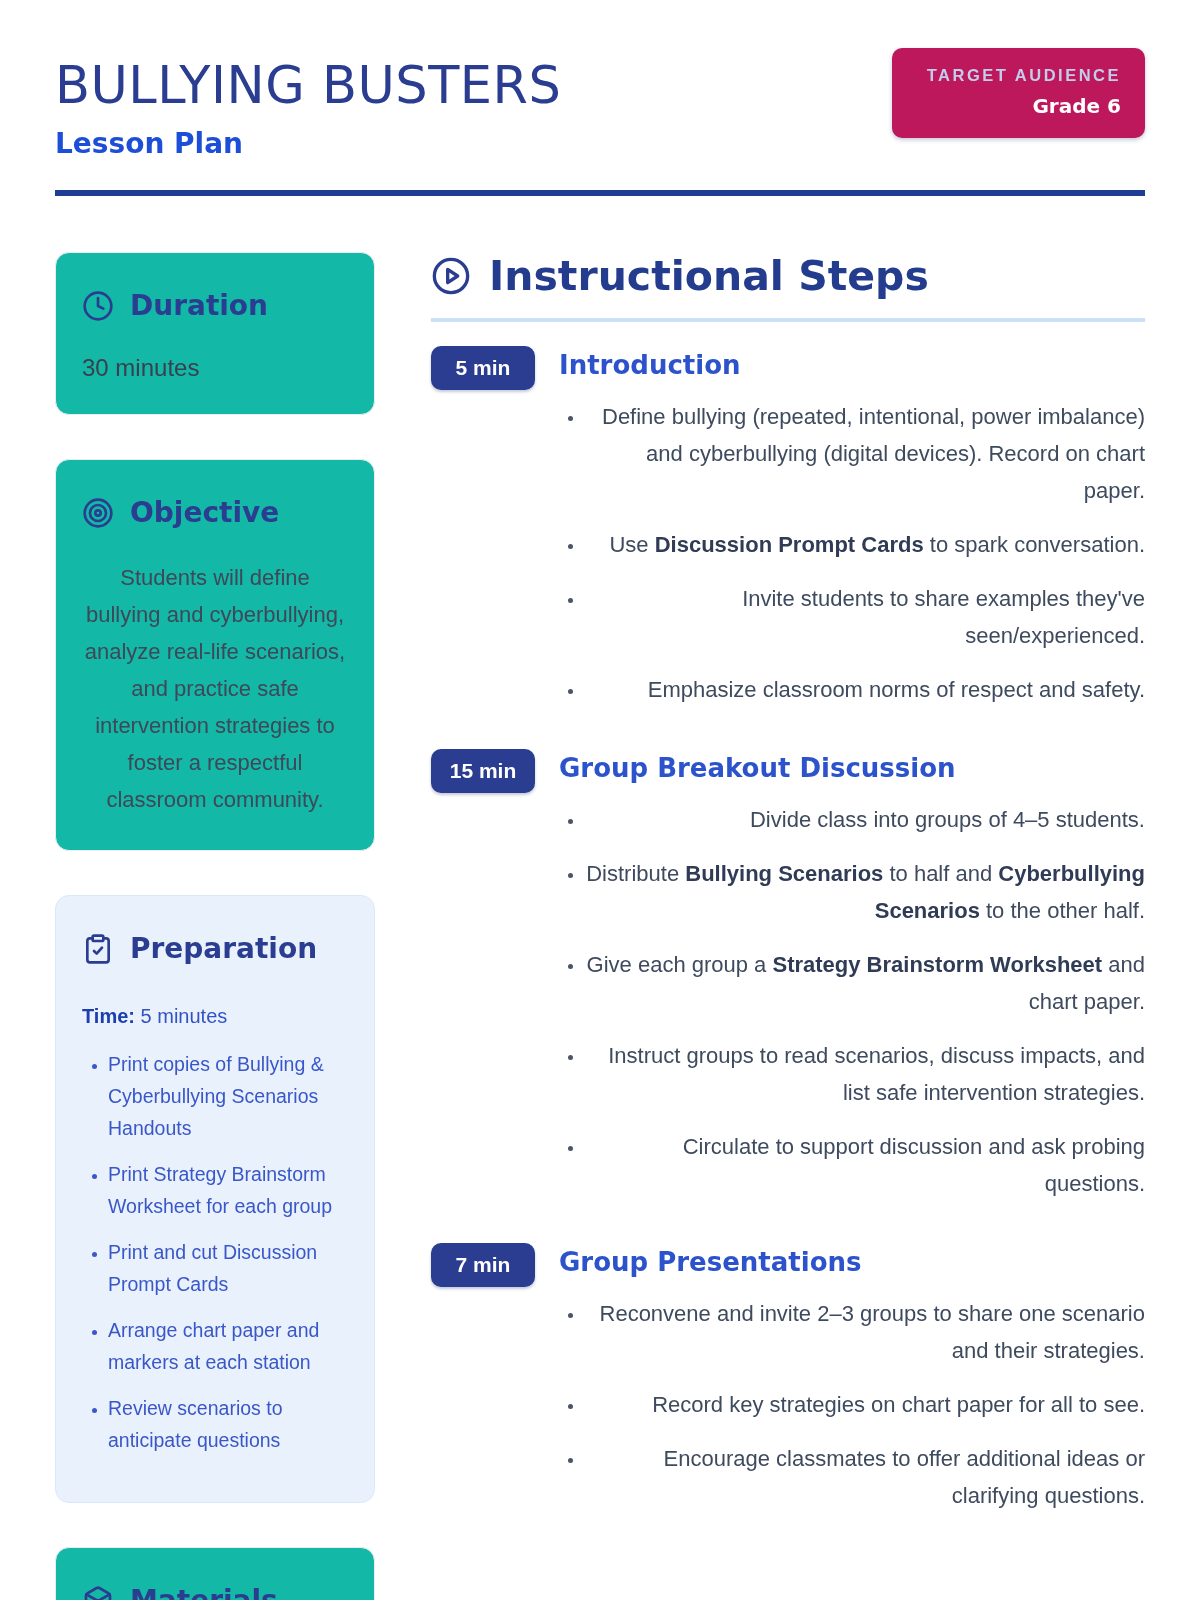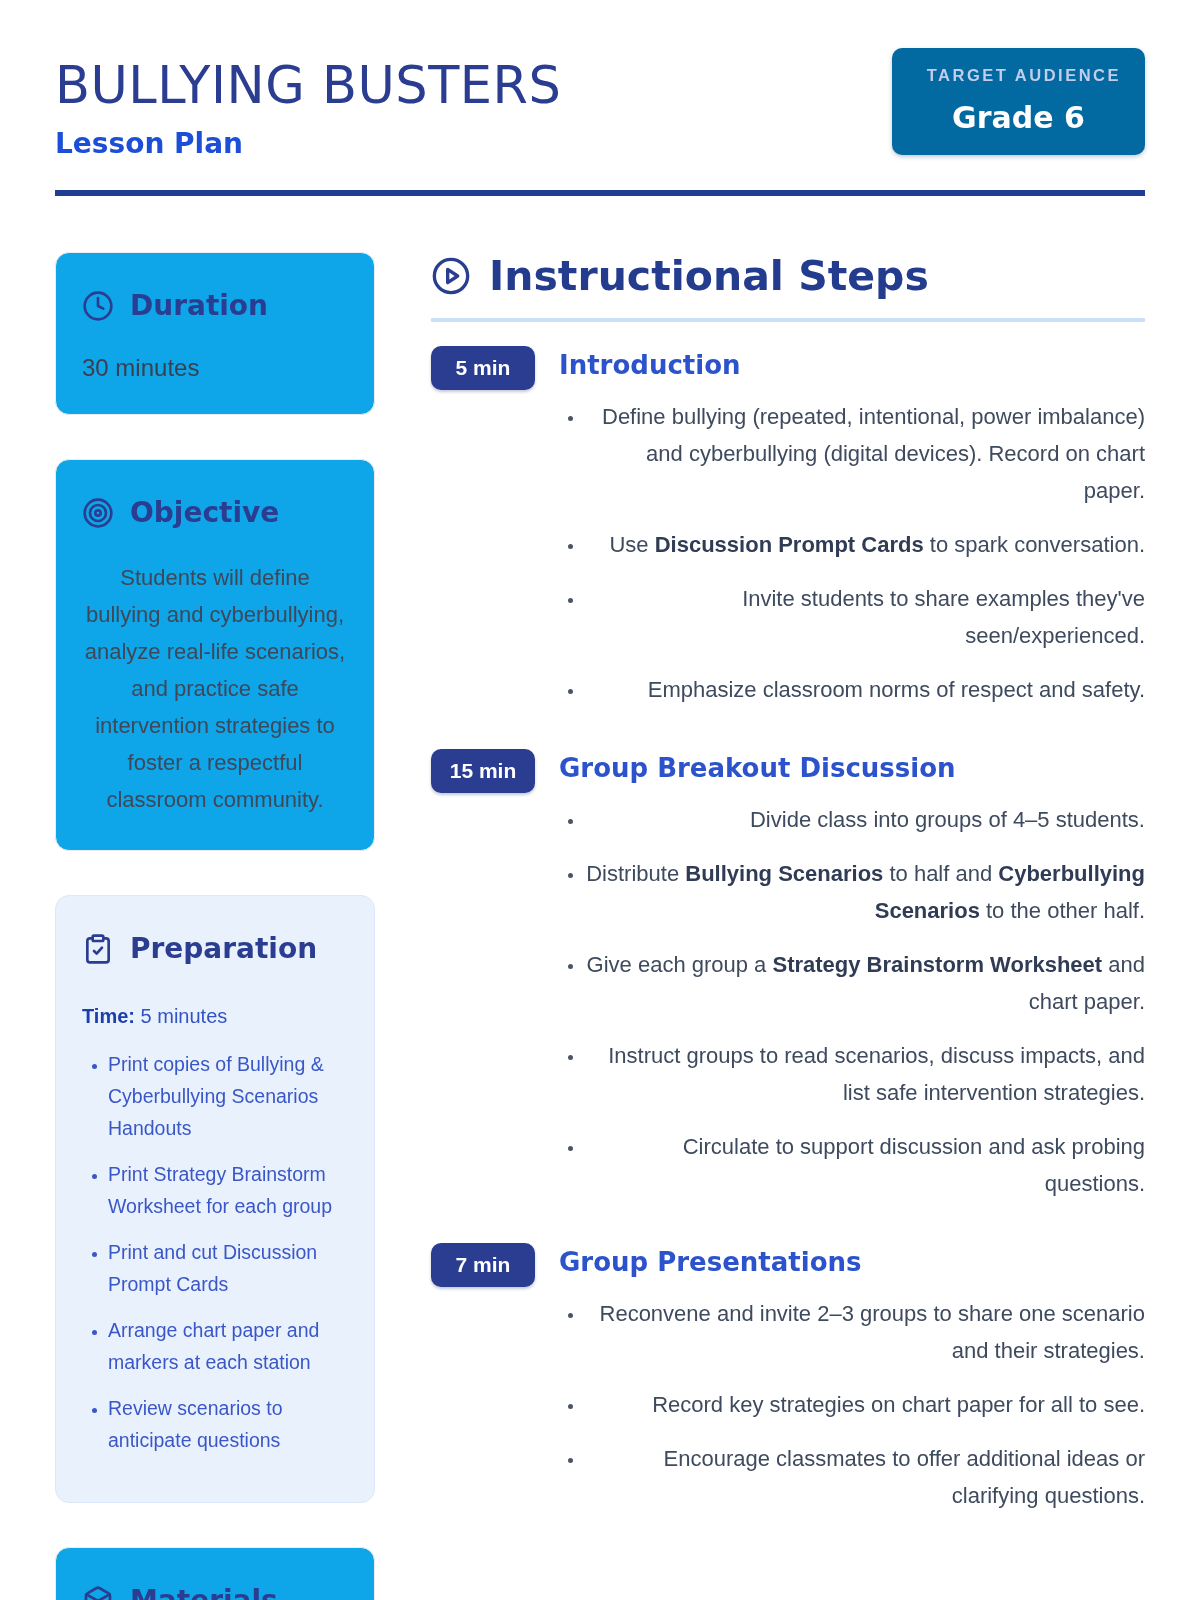--- a/index.html
+++ b/index.html
@@ -8,30 +8,30 @@
     font-family:"Liberation Sans",sans-serif;color:#3e4a5e;
   }
   .page{padding:44px 55px 0;}
   .header-row{display:flex;justify-content:space-between;align-items:flex-start;}
   .page-title{
     font-family:"DejaVu Sans",sans-serif;font-size:51px;font-weight:400;
     color:#2a3d90;margin:12px 0 0;letter-spacing:.5px;
   }
   .page-subtitle{font-family:"DejaVu Sans",sans-serif;font-size:28px;font-weight:700;color:#1d4ed8;margin-top:12px;}
   .audience{
-    background:#0369a1;border-radius:10px;padding:18px 24px 20px;
+    background:#be185d;border-radius:10px;padding:18px 24px 20px;
     text-align:right;min-width:205px;margin-top:4px;box-shadow:0 2px 4px rgba(20,40,100,.25);
   }
   .audience-label{color:#c2cdeb;font-size:16.5px;font-weight:700;letter-spacing:2.5px;}
-  .audience-value{color:#ffffff;font-size:30px;font-weight:700;margin-top:15px;font-family:"DejaVu Sans",sans-serif;text-align:center;}
+  .audience-value{color:#ffffff;font-size:20px;font-weight:700;margin-top:9px;font-family:"DejaVu Sans",sans-serif;}
   .top-rule{height:6px;background:#1f3d92;margin-top:30px;border:none;}
 
   .columns{display:flex;gap:56px;margin-top:56px;}
   .sidebar{flex:0 0 320px;width:320px;display:flex;flex-direction:column;gap:44px;}
-  .card{background:#0ea5e9;border:1px solid #e8ecf5;border-radius:14px;padding:36px 26px 32px;}
+  .card{background:#14b8a6;border:1px solid #e8ecf5;border-radius:14px;padding:36px 26px 32px;}
   .card.blue{background:#e9f1fd;border-color:#dbe8fa;}
   .card-head{
     display:flex;align-items:center;gap:16px;
     font-family:"DejaVu Sans",sans-serif;font-size:28px;font-weight:800;color:#2a3d90;
   }
   .icon-svg{width:32px;height:32px;flex:0 0 32px;stroke:#2a3d90;fill:none;stroke-width:2;stroke-linecap:round;stroke-linejoin:round;}
   .duration-value{font-size:24px;color:#39404f;margin-top:32px;}
   .objective-text{font-size:22px;color:#3e4858;line-height:37px;margin-top:30px;text-align:center;}
   .prep-time{margin-top:40px;font-size:20px;color:#3353c5;}
   .prep-time b{color:#1d3fae;}

